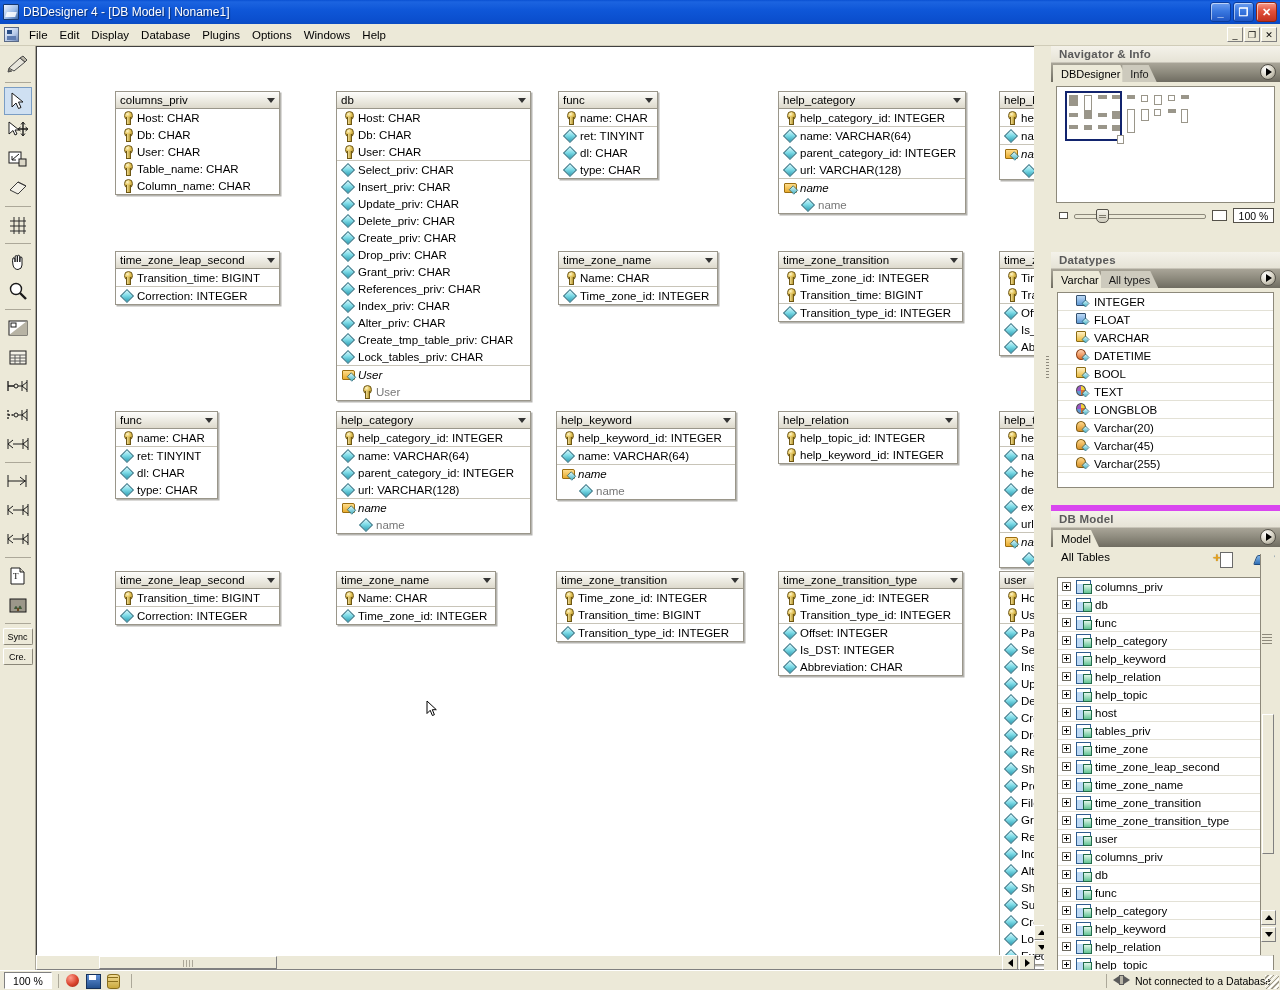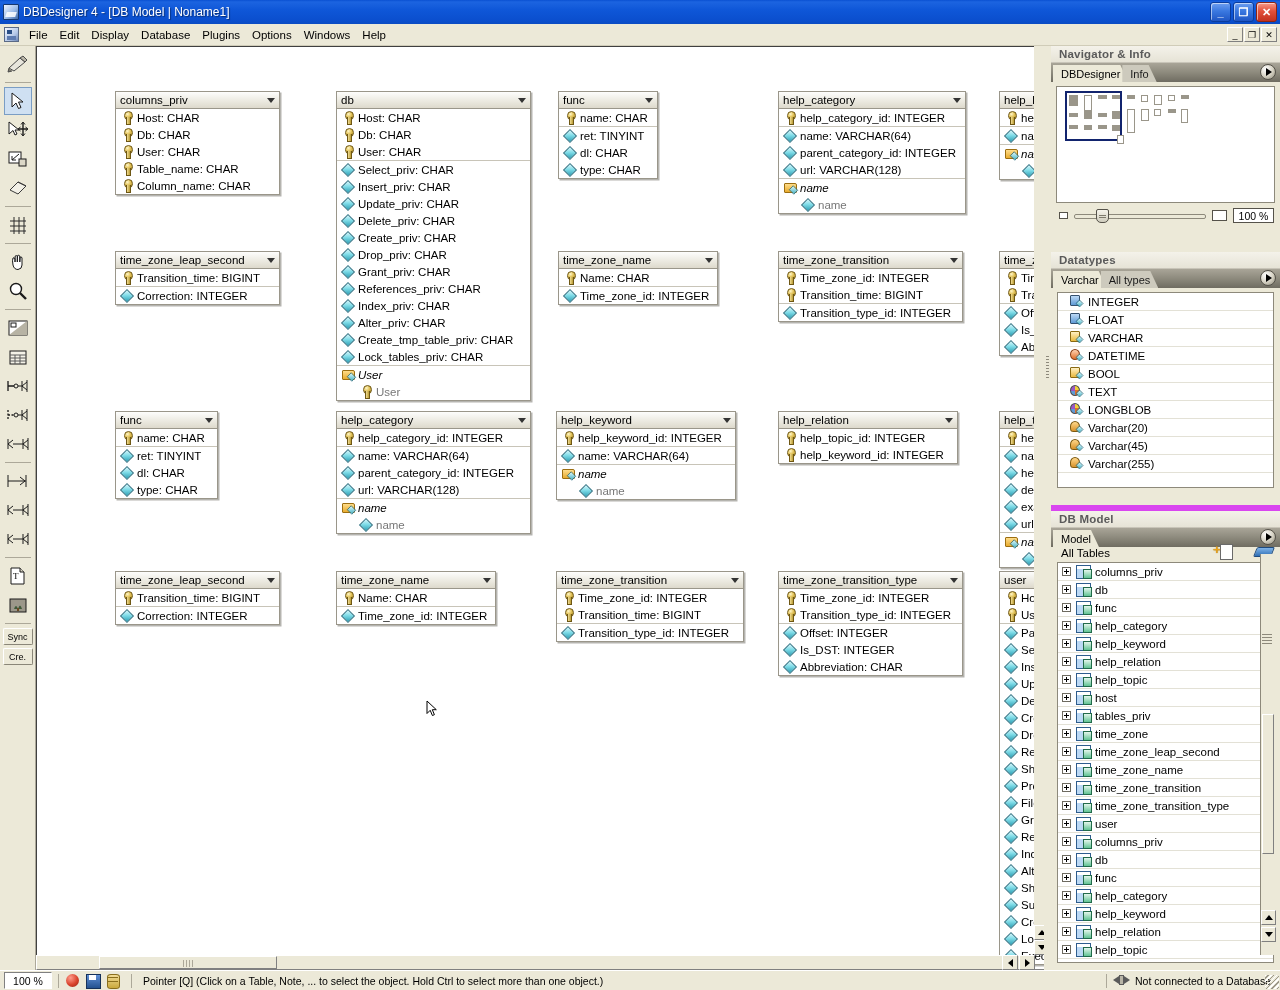--- a/index.html
+++ b/index.html
@@ -270,41 +270,41 @@
   .zoomval {
     width: 41px; height: 15px; background: #fff; border: 1px solid #55524a;
     font-size: 10.5px; display: flex; align-items: center; justify-content: center;
   }
 
   .listbox {
     margin: 4px 6px 0 6px; background: #fff; border: 1px solid #8d897b;
     overflow: hidden;
   }
   .dtrow {
-    height: 18px; display: flex; align-items: center; padding-left: 12px;
+    height: 18px; display: flex; align-items: center; padding-left: 18px;
     border-bottom: 1px solid #e3e1d6; font-size: 11.5px;
   }
   .dtrow .dticon { width: 15px; height: 14px; flex: none; margin-right: 3px; position: relative; }
   .dticon i {
     position: absolute; left: 0; top: 0; width: 10px; height: 11px;
     border: 1px solid #34506e; border-radius: 1px;
   }
   .dticon b {
     position: absolute; left: 6px; top: 5px; width: 7px; height: 7px;
     background: linear-gradient(135deg,#d8f7fb,#45b2c6); border: 1px solid #2c6f80;
     transform: rotate(45deg) scale(.82);
   }
   .dticon.t-int i { background: linear-gradient(to bottom,#bcd9f5 0%,#5f9ad6 100%); }
   .dticon.t-var i { background: linear-gradient(to bottom,#fff0c2 0%,#e9b93e 100%); border-color:#8a6a12; }
   .dticon.t-dt  i { background: linear-gradient(to bottom,#ffd3b2 0%,#e2702b 100%); border-color:#8a3d12; border-radius:50%; }
   .dticon.t-txt i { background: conic-gradient(#f0d23a 0 25%, #e2702b 0 50%, #5f9ad6 0 75%, #9a57c4 0 100%); border-radius:50%; border-color:#4a4a4a; }
   .dticon.t-vc  i { background: linear-gradient(to bottom,#ffd88a 0%,#d8922a 100%); border-color:#7d5a10; border-radius:50% 50% 35% 35%; }
 
   .alltables-hdr {
-    display: flex; align-items: flex-end; padding: 4px 6px 3px 10px; height: 15px; gap: 17px;
+    display: flex; align-items: flex-start; padding: 4px 6px 3px 10px; height: 30px; gap: 17px;
   }
   .alltables-hdr .lbl { flex: 1; font-size: 11.5px; }
   .hdr-icon { width: 20px; height: 16px; position: relative; margin-left: 4px; }
   .hdr-icon.newdoc:before {
     content:""; position:absolute; right:0; top:1px; width:11px; height:14px;
     background:#fff; border:1px solid #6a6a6a;
   }
   .hdr-icon.newdoc:after {
     content:"+"; position:absolute; left:0; top:-1px; font-size:13px; color:#e8a11c;
     font-weight:bold; text-shadow:0 0 1px #8a6a12;
@@ -1517,21 +1517,20 @@
     </div>
   </div>
 
   <div class="statusbar">
     <div class="sb-cell sb-zoom">100 %</div>
     <div class="sb-div"></div>
     <div class="si stop"></div>
     <div class="si save"></div>
     <div class="si db"></div>
     <div class="sb-div"></div>
-    <div class="sb-cell">Pointer [Q] (Click on a Table, Note, ... to select the object. Hold Ctrl to select more than one object.)</div>
     <div class="sb-right">
       <div class="sb-div"></div>
       <div class="si conn">
           <em></em>
         </div>
       <div class="sb-cell" style="padding-left:0;">Not connected to a Database</div>
     </div>
     <div class="sb-grip"></div>
   </div>
 

